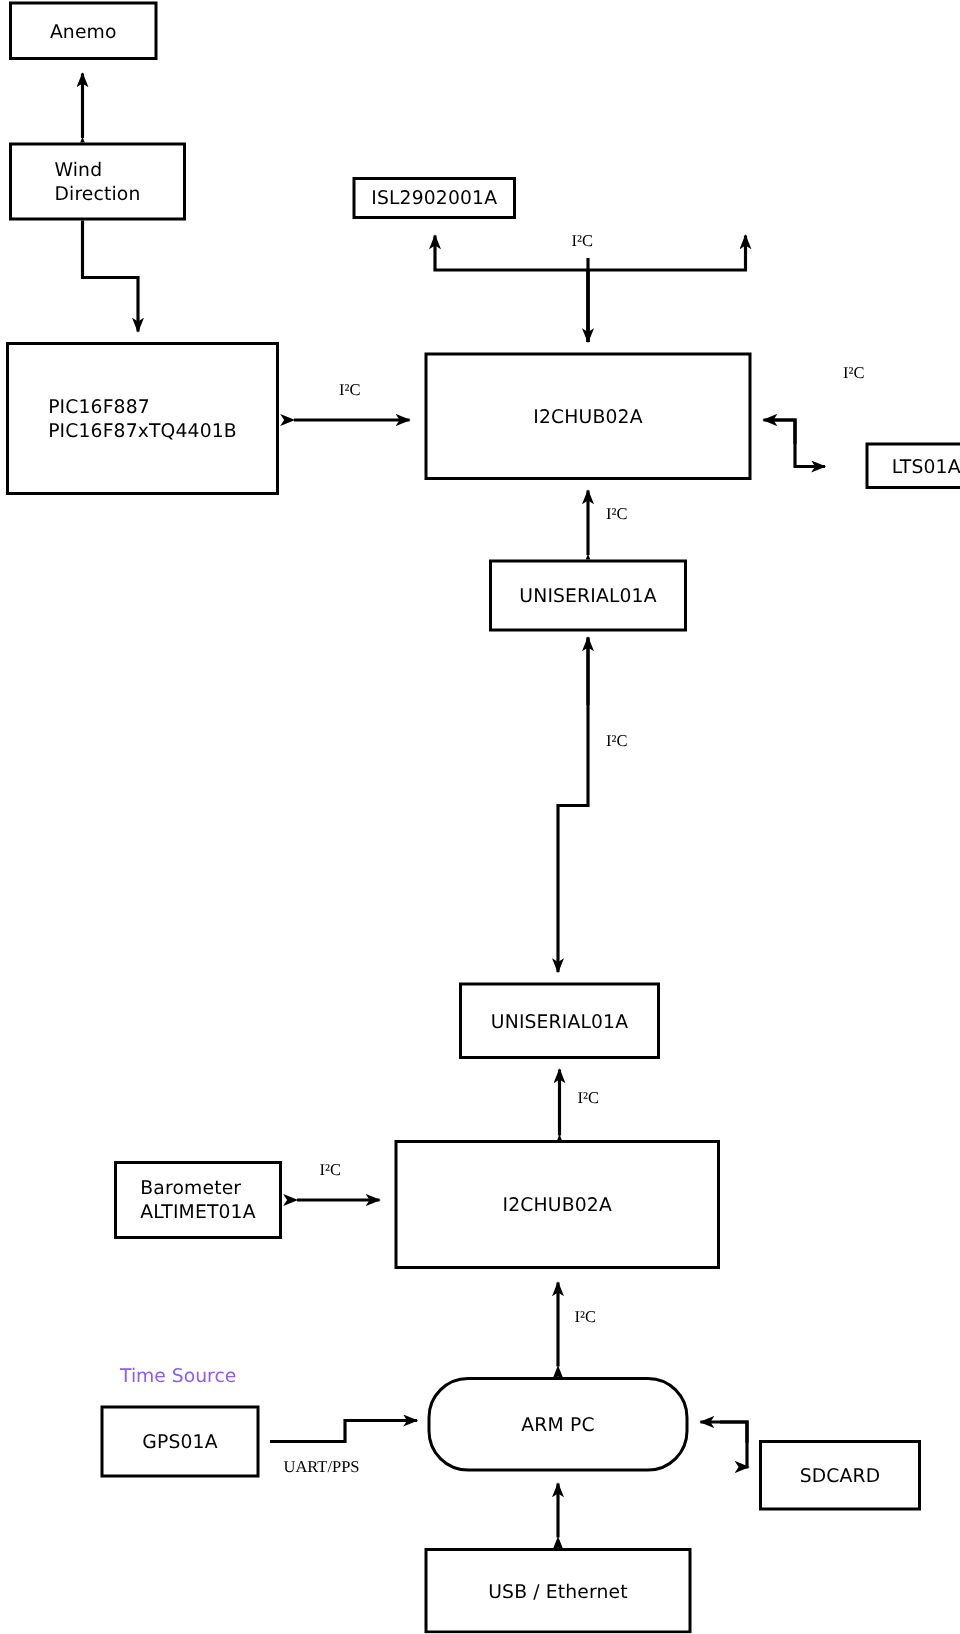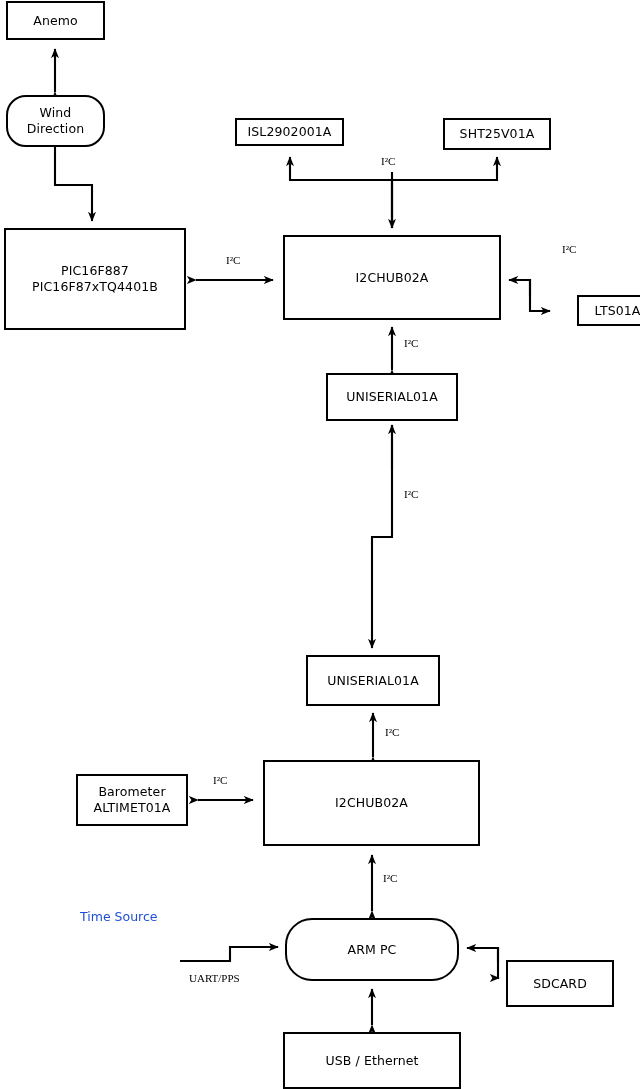--- a/index.html
+++ b/index.html
@@ -27,21 +27,20 @@
     pointer-events: none;
   }
   .node {
     position: absolute;
     box-sizing: border-box;
     border: 2px solid #000000;
     background: #ffffff;
     display: flex;
     align-items: center;
     justify-content: center;
-    text-align: center;
     font-size: 12.5px;
     line-height: 1.25;
     color: #000000;
     letter-spacing: 0.1px;
   }
   .node .label {
     display: block;
     white-space: pre-line;
     padding: 0 4px;
   }
@@ -49,21 +48,21 @@
     position: absolute;
     font-size: 11px;
     color: #000000;
     white-space: nowrap;
     background: transparent;
     font-family: Liberation Serif, serif;
   }
   .free-label {
     position: absolute;
     font-size: 12.5px;
-    color: #1d4ed8;
+    color: #8b5cf6;
     white-space: nowrap;
   }
 </style>
 </head>
 <body>
 
 <div id="diagram-root">
 
   <svg class="wires" viewBox="0 0 640 1089" xmlns="http://www.w3.org/2000/svg">
     <defs>
@@ -94,37 +93,34 @@
       <path d="M180,961 L230,961 L230,947 L278,947"></path>
       <path d="M480,948 L498,948 L498,978 L499,978"></path>
       <path d="M498,962 L498,948 L467,948"></path>
     </g>
   </svg>
 
   <div class="node" style="left:6px; top:1px; width:99px; height:39px;">
     <span class="label">Anemo</span>
   </div>
 
-  <div class="node" style="left:6px; top:95px; width:99px; height:52px;border-radius:20px;">
+  <div class="node" style="left:6px; top:95px; width:118px; height:52px;">
     <span class="label">Wind
 Direction</span>
   </div>
 
   <div class="node" style="left:4px; top:228px; width:182px; height:102px;">
     <span class="label">PIC16F887
 PIC16F87xTQ4401B</span>
   </div>
 
   <div class="node" style="left:235px; top:118px; width:109px; height:28px;">
     <span class="label">ISL2902001A</span>
   </div>
 
-  <div class="node" style="left:443px; top:118px; width:108px; height:32px;">
-    <span class="label">SHT25V01A</span>
-  </div>
 
   <div class="node" style="left:283px; top:235px; width:218px; height:85px;">
     <span class="label">I2CHUB02A</span>
   </div>
 
   <div class="node" style="left:557px; top:295px; width:81px; height:31px;margin-left:20px;">
     <span class="label">LTS01A</span>
   </div>
 
   <div class="node" style="left:326px; top:373px; width:132px; height:48px;">
@@ -137,20 +133,23 @@
 
   <div class="node" style="left:76px; top:774px; width:112px; height:52px;">
     <span class="label">Barometer
 ALTIMET01A</span>
   </div>
 
   <div class="node" style="left:263px; top:760px; width:217px; height:86px;">
     <span class="label">I2CHUB02A</span>
   </div>
 
+  <div class="node" style="left:67px; top:937px; width:106px; height:48px;">
+    <span class="label">GPS01A</span>
+  </div>
 
   <div class="node" style="left:285px; top:918px; width:174px; height:63px;border-radius:27px;">
     <span class="label">ARM PC</span>
   </div>
 
   <div class="node" style="left:283px; top:1032px; width:178px; height:57px;">
     <span class="label">USB / Ethernet</span>
   </div>
 
   <div class="node" style="left:506px; top:960px; width:108px; height:47px;">

